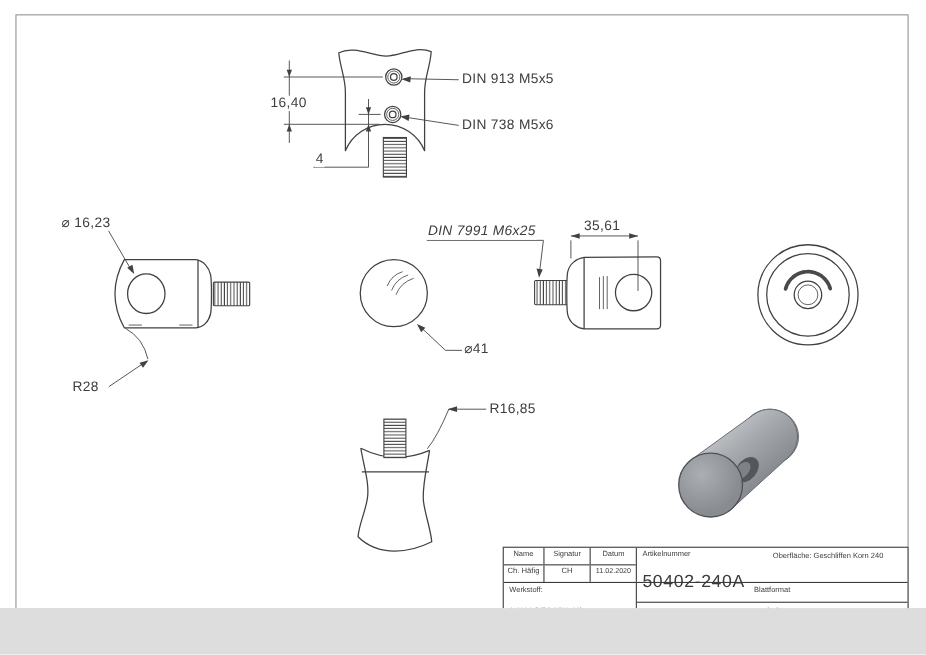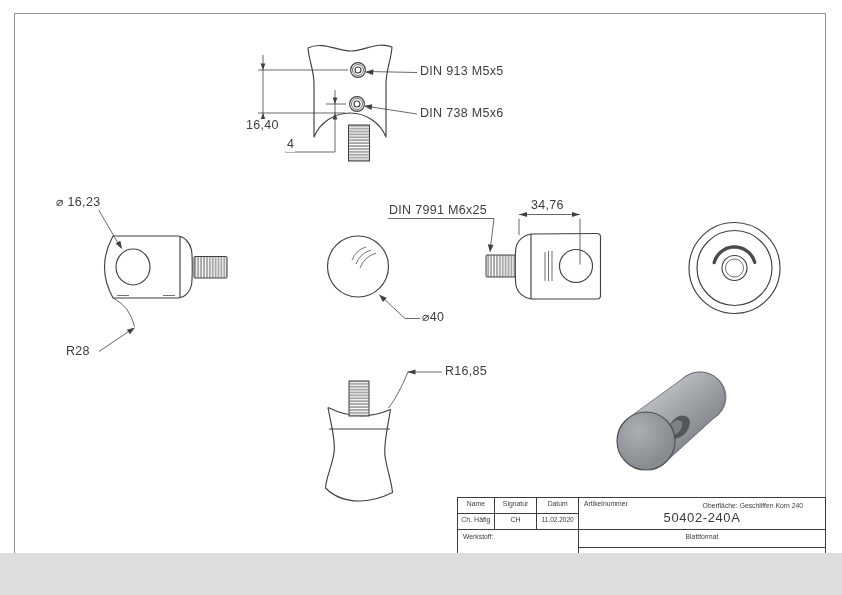--- a/index.html
+++ b/index.html
@@ -22,21 +22,21 @@
   .tb .sec{display:flex;width:100%;}
   .tb .bb{border-bottom:1px solid #3c3c3c;}
   .tb .br{border-right:1px solid #3c3c3c;}
   .tb .cell{padding:2px 3px;overflow:hidden;}
   .tb .ctr{text-align:center;}
   .tb .hdr3{display:flex;flex-direction:column;width:121px;}
   .tb .hrow{display:flex;height:16px;}
   .tb .hrow2{display:flex;height:16px;}
   .tb .c1{width:37px;}.tb .c2{width:43px;}.tb .c3{width:41px;border-right:none;}
   .artcell{flex:1;padding:2px 5px;position:relative;}
-  .artnum{font-size:13px;letter-spacing:.6px;margin-top:3px;color:#3a3a3a;text-align:center;}
+  .artnum{font-size:16px;letter-spacing:.6px;margin-top:14px;color:#3a3a3a;}
   .surf{position:absolute;right:22px;top:4px;}
   .werk{width:121px;padding:3px 5px;}
   .werk .l2{margin-top:12px;}
   .herst{width:213px;padding:3px 5px;position:relative;}
   .fmtcol{flex:1;display:flex;flex-direction:column;}
   .fmtcol .f1{height:18px;padding:3px 2px;text-align:center;}
   .fmtcol .f2{flex:1;display:flex;align-items:center;justify-content:center;
               font-size:11px;letter-spacing:.5px;}
   .r4a{width:121px;padding:3px 5px;}
   .r4b{width:113px;padding:3px 5px;display:flex;gap:22px;}
@@ -196,27 +196,27 @@
       <g transform="rotate(40 679 427)">
         <ellipse cx="679" cy="427" rx="9" ry="13" fill="#53565a"></ellipse>
         <ellipse cx="676.5" cy="430" rx="5.5" ry="9" fill="#7e8185"></ellipse>
       </g>
       <circle cx="646" cy="441" r="29" fill="url(#gFace)" stroke="#4e5156" stroke-width="1.2"></circle>
     </g>
   </svg>
 
   <div class="lbl" style="left:419px;top:65px;">DIN 913 M5x5</div>
   <div class="lbl" style="left:419px;top:107px;">DIN 738 M5x6</div>
-  <div class="lbl" style="left:245px;top:87px;margin-top:32px;">16,40</div>
+  <div class="lbl" style="left:245px;top:87px;">16,40</div>
   <div class="lbl" style="left:286px;top:138px;">4</div>
   <div class="lbl" style="left:55px;top:196px;">⌀ 16,23</div>
   <div class="lbl" style="left:65px;top:345px;">R28</div>
-  <div class="lbl" style="left:388px;top:204px;">DIN 7991 M6x25</div>
-  <div class="lbl" style="left:530px;top:199px;">34,76</div>
-  <div class="lbl" style="left:421px;top:311px;">⌀40</div>
+  <div class="lbl" style="left:388px;top:204px;font-style:italic;">DIN 7991 M6x25</div>
+  <div class="lbl" style="left:530px;top:199px;">35,61</div>
+  <div class="lbl" style="left:421px;top:311px;">⌀41</div>
   <div class="lbl" style="left:444px;top:365px;">R16,85</div>
 
   <div class="tb">
     <div class="sec bb" style="height:32px;">
       <div class="hdr3 br">
         <div class="hrow bb">
           <div class="cell ctr br c1">Name</div>
           <div class="cell ctr br c2">Signatur</div>
           <div class="cell ctr c3">Datum</div>
         </div>

